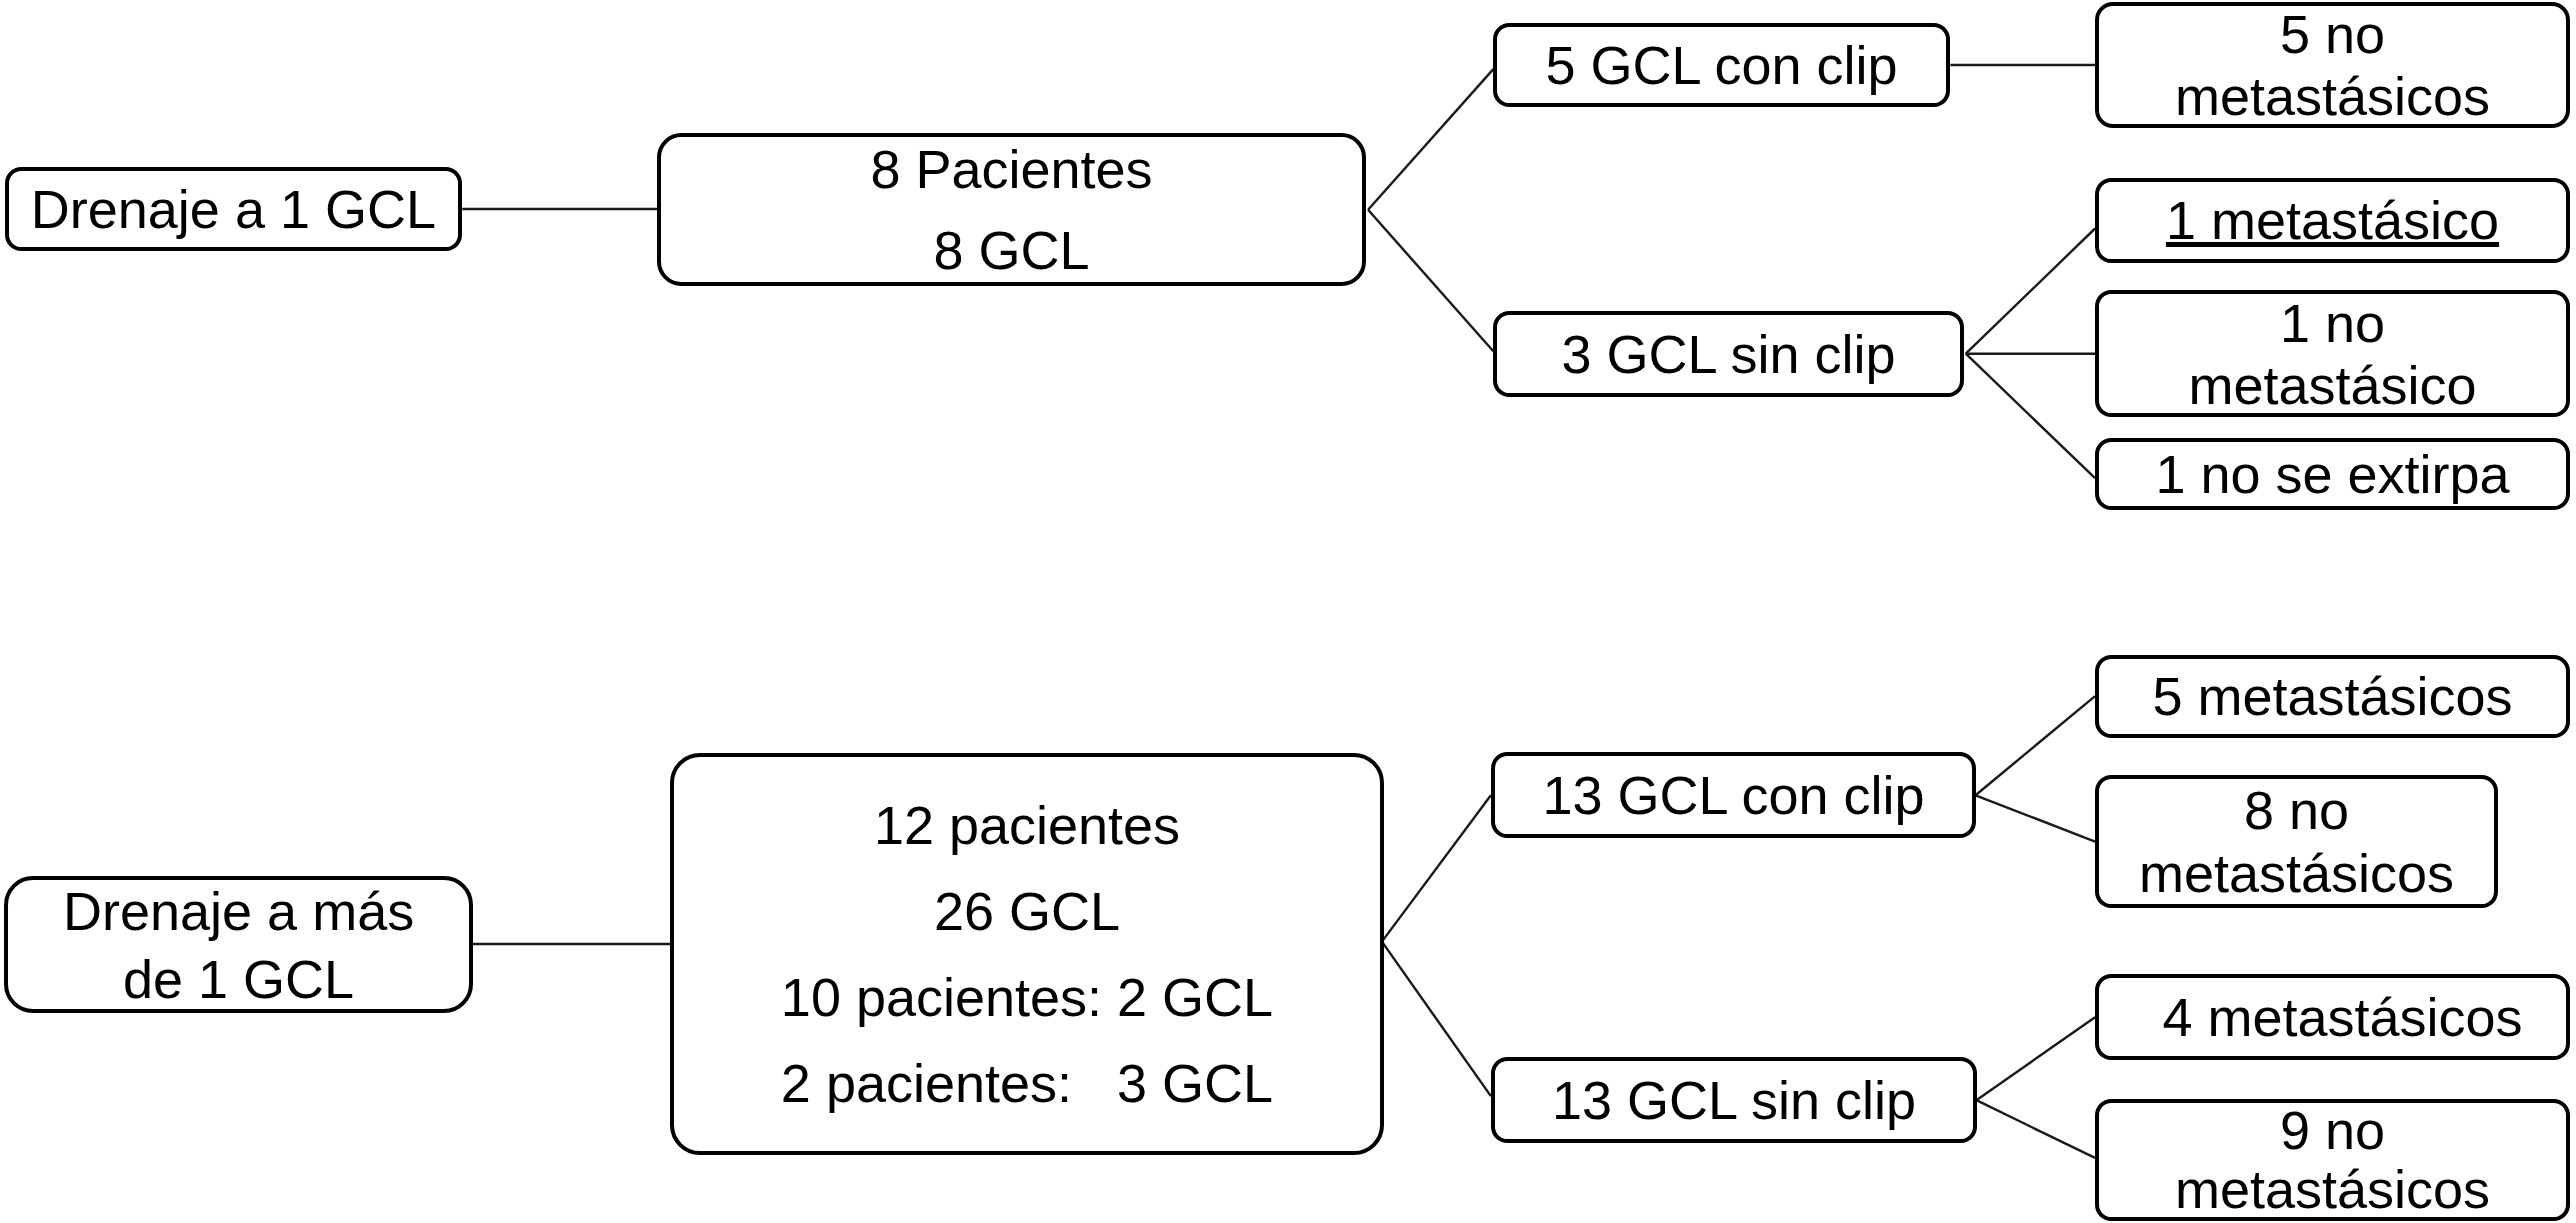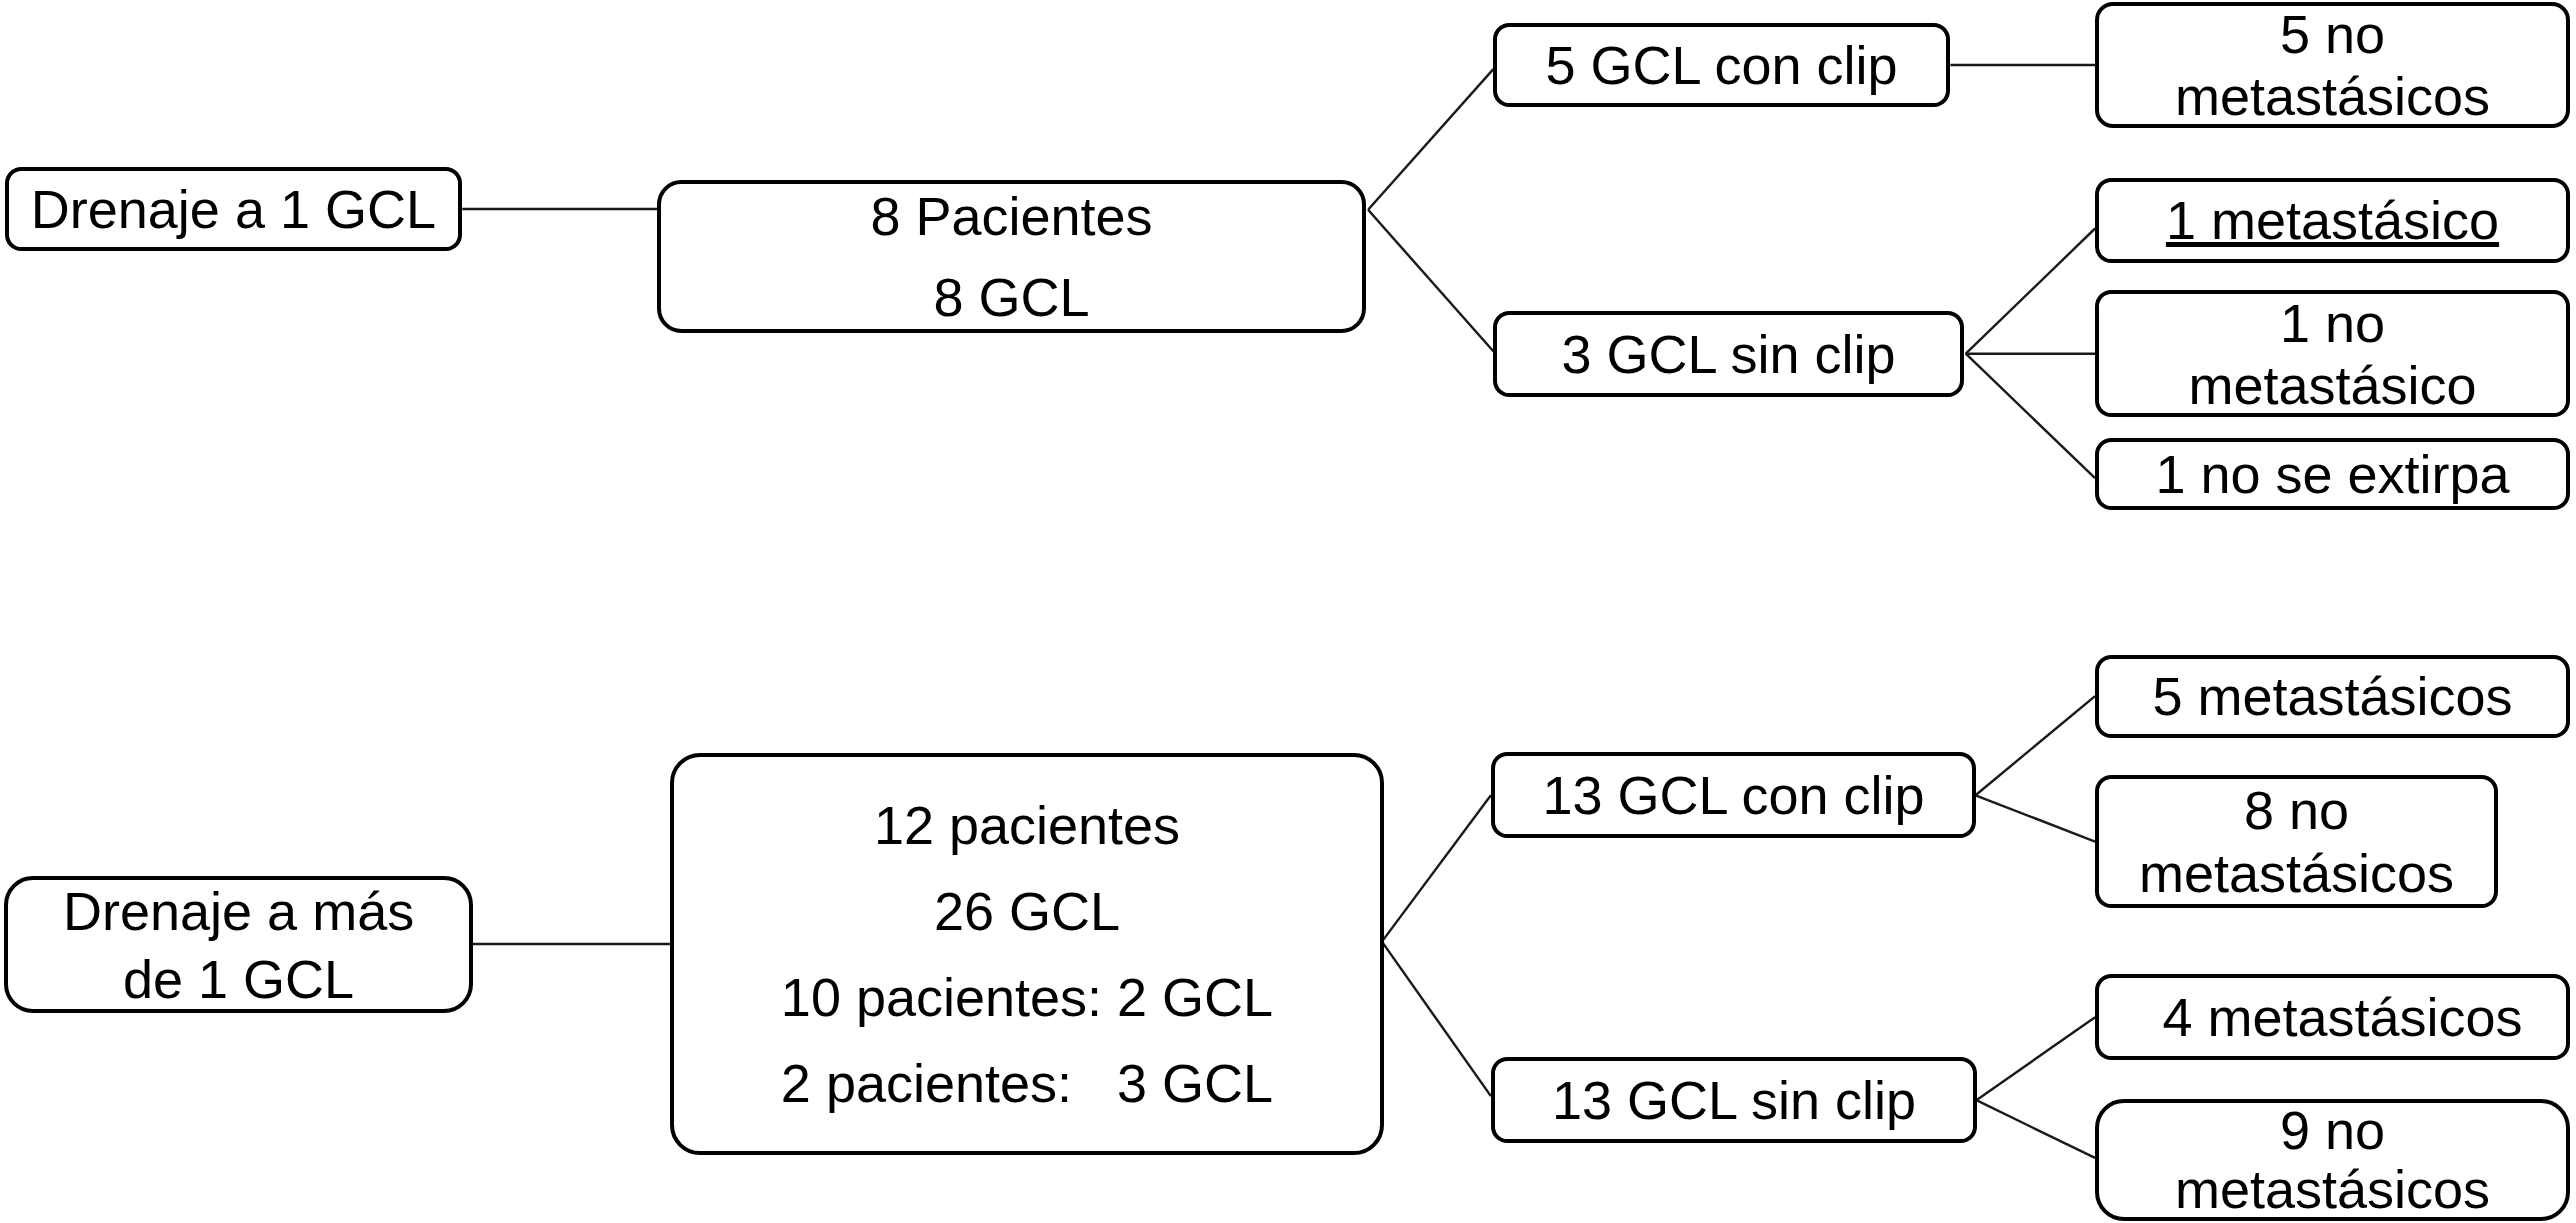--- a/index.html
+++ b/index.html
@@ -33,36 +33,36 @@
     align-items: center;
     justify-content: center;
     text-align: center;
     white-space: pre-wrap;
     font-size: 54px;
     line-height: 1.15;
     color: #000000;
   }
   
   .a1 { left: 4.9px;    top: 167px;  width: 457px; height: 84px; }
-  .b1 { left: 657px;  top: 133px;  width: 709px; height: 153px; border-radius: 24.4px; line-height: 81px; margin-top: 47px; }
+  .b1 { left: 657px;  top: 133px;  width: 709px; height: 153px; border-radius: 24.4px; line-height: 81px; }
   .c1 { left: 1493px; top: 23px;   width: 457px; height: 84px; }
   .d1 { left: 2095px; top: 2.4px;    width: 475px; height: 126px; line-height: 62px; border-radius: 18px; }
   .c2 { left: 1493px; top: 311px;  width: 471px; height: 86px; }
   .e1 { left: 2095px; top: 178px;  width: 475px; height: 85px; text-decoration: underline; }
   .e2 { left: 2095px; top: 290px;  width: 475px; height: 127px; line-height: 62px; }
   .e3 { left: 2095px; top: 438px;  width: 475px; height: 72px; }
   
   .a2 { left: 4.1px;    top: 876px; width: 469px; height: 137px; border-radius: 29px; line-height: 68px; }
   .b2 { left: 670px;  top: 753px;  width: 714px; height: 402px; border-radius: 30px; line-height: 86px; }
   .c3 { left: 1491px; top: 752px;  width: 485px; height: 86px; }
   .f1 { left: 2095px; top: 655px;  width: 475px; height: 83px; }
   .f2 { left: 2095px; top: 775px;  width: 403px; height: 133px; line-height: 63px; }
   .c4 { left: 1491px; top: 1057px; width: 486px; height: 86px; }
   .f3 { left: 2095px; top: 974px; width: 475px; height: 86px; padding-left: 20px; }
-  .f4 { left: 2095px; top: 1099px; width: 475px; height: 122px; line-height: 59px; border-radius: 29px; }
+  .f4 { left: 2095px; top: 1099px; width: 475px; height: 122px; line-height: 59px; }
 </style>
 </head>
 <body>
 
 <div class="canvas">
 
   <svg class="connectors" viewBox="0 0 3167 1504" xmlns="http://www.w3.org/2000/svg">
 
     <line x1="568" y1="257" x2="808" y2="257" stroke="#1a1a1a" stroke-width="3"></line>
     <line x1="1682" y1="258" x2="1836" y2="85" stroke="#1a1a1a" stroke-width="3"></line>

